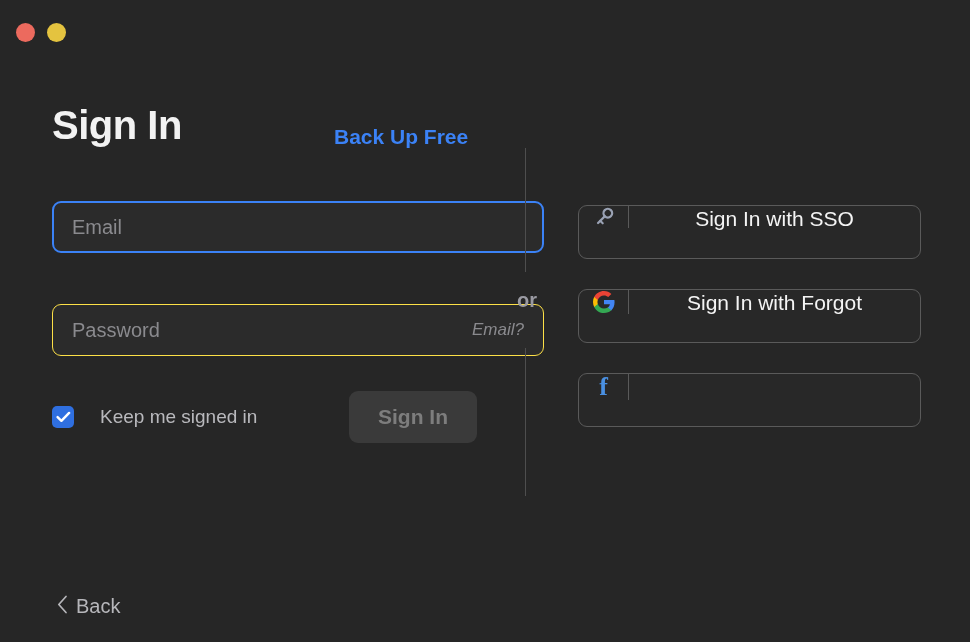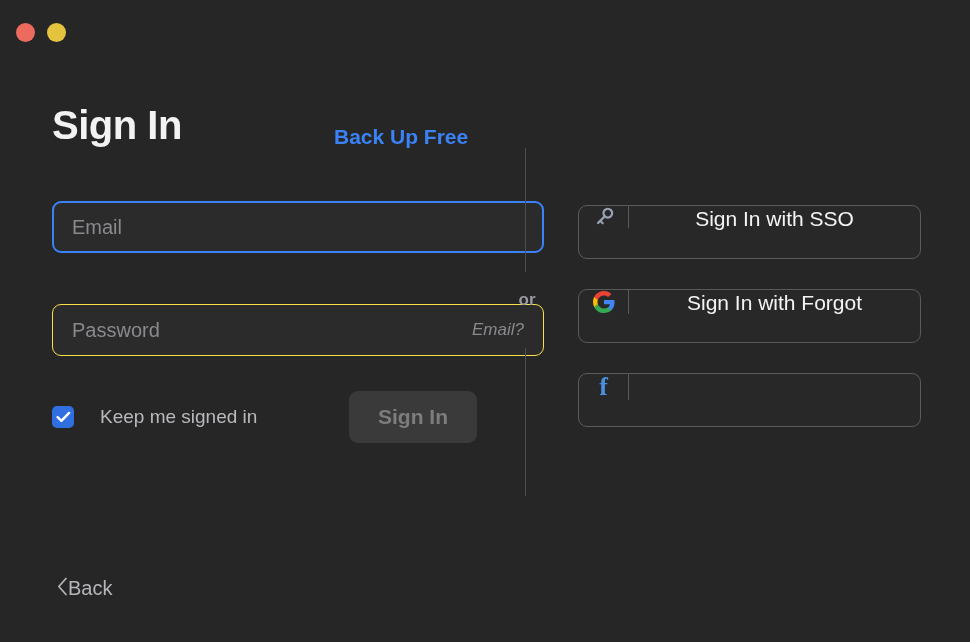--- a/index.html
+++ b/index.html
@@ -173,21 +173,21 @@
     background: #4e4e4e;
   }
   .divider .line.top { top: 0; height: 124px; }
   .divider .line.bottom { top: 200px; height: 148px; }
   .divider .or {
     position: absolute;
     left: -13px;
     top: 140px;
     width: 30px;
     text-align: center;
-    font-size: 17px;
+    font-size: 20px;
     font-weight: bold;
     color: #9a9aa2;
     line-height: 24px;
   }
 
   
   .sso-col {
     position: absolute;
     left: 578px;
     top: 205px;
@@ -227,23 +227,24 @@
     font-size: 26px;
     font-weight: bold;
     font-family: "Liberation Serif", serif;
     line-height: 26px;
   }
 
   
   .back {
     position: absolute;
     left: 57px;
-    top: 575px;
-    display: flex;
-    align-items: center;
+    top: 593px;
+    display: flex;
+    align-items: center;
+    gap: 8px;
     cursor: pointer;
   }
   .back-label {
     font-size: 20px;
     color: #b6b6ba;
     line-height: 26px;
   }
 </style>
 </head>
 <body>

